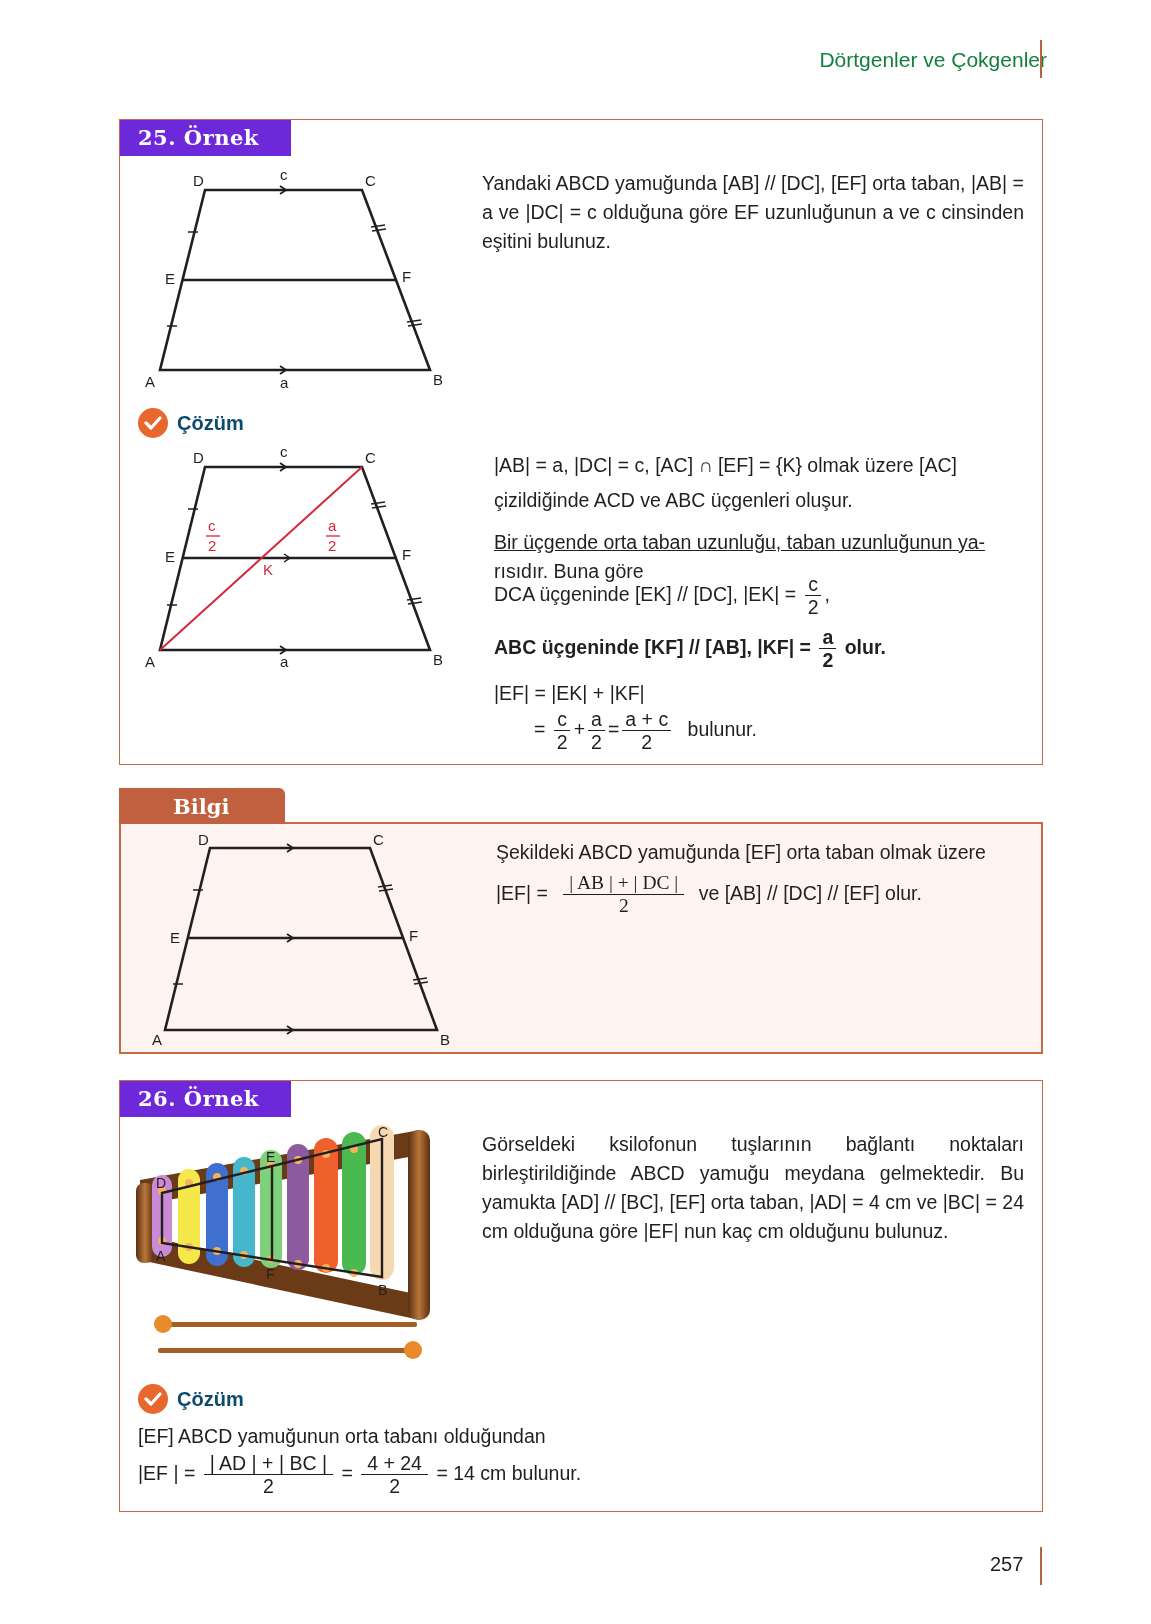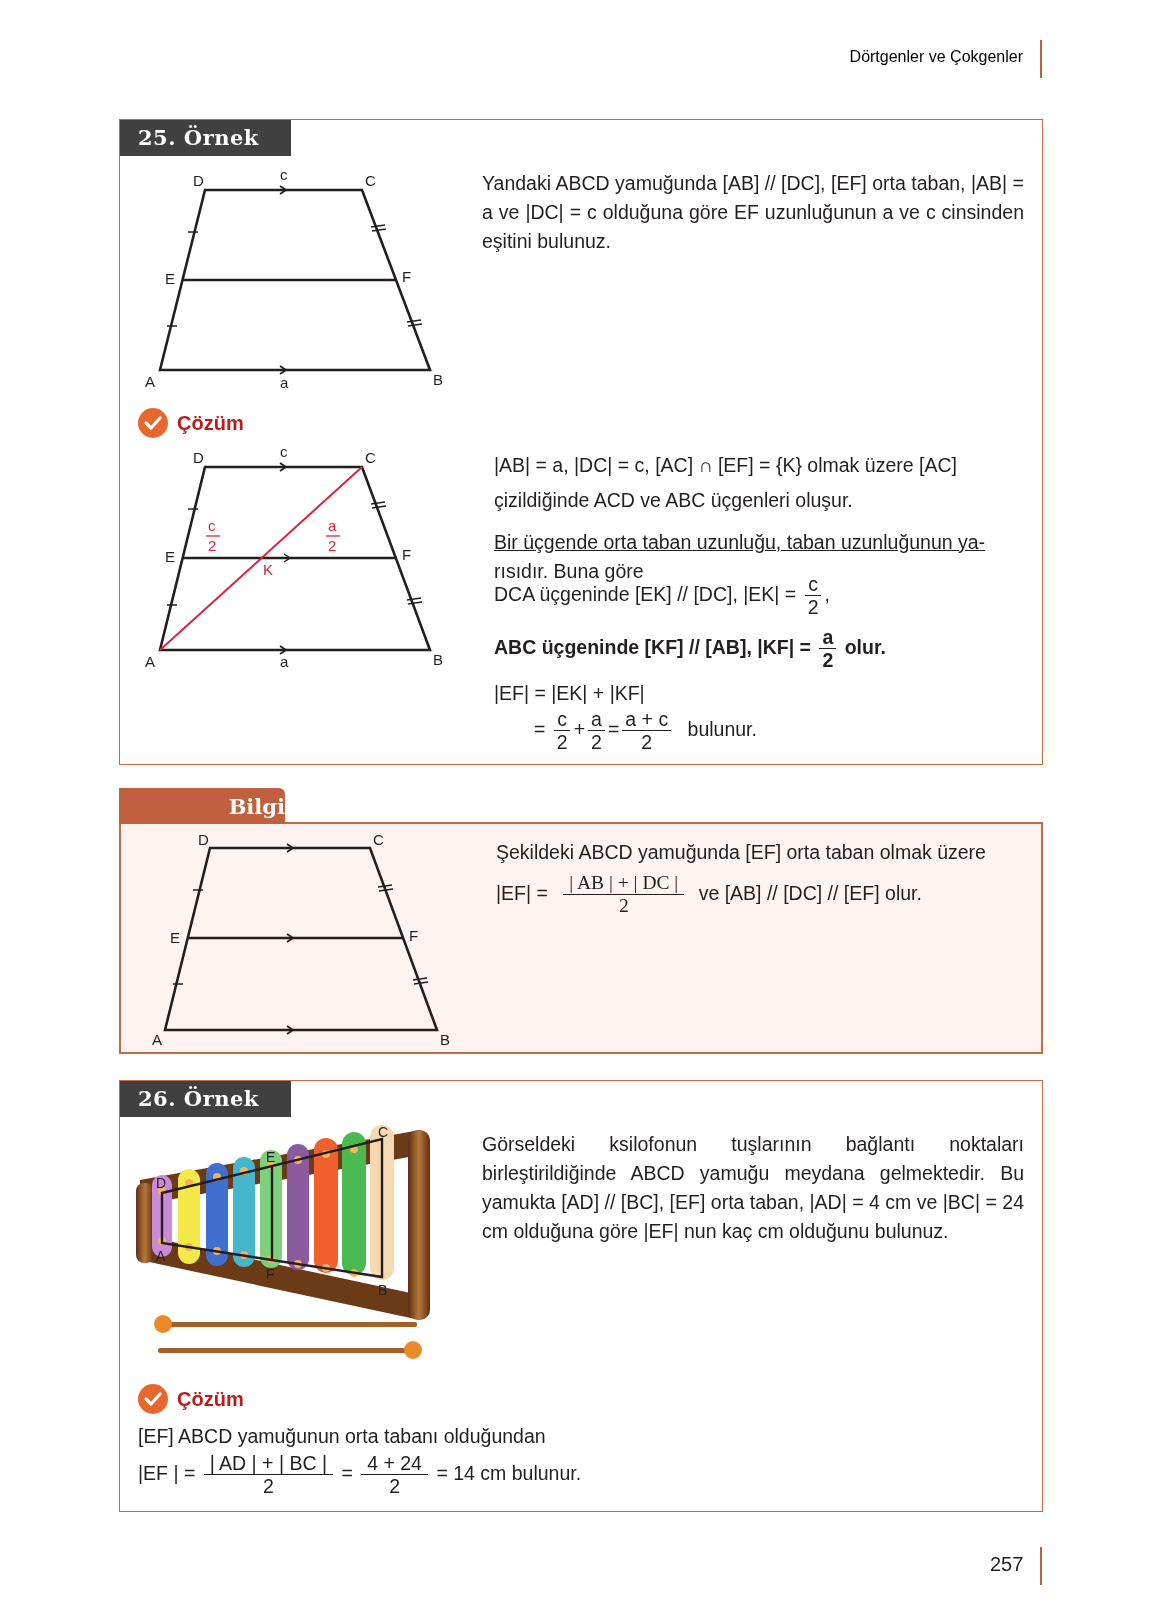--- a/index.html
+++ b/index.html
@@ -1,43 +1,43 @@
 <!DOCTYPE html>
 <html><head>
 <meta charset="utf-8">
 <style>
   * { box-sizing: border-box; margin: 0; padding: 0; }
   html, body { width: 1151px; height: 1624px; background: #ffffff; overflow: hidden; }
   body { position: relative; font-family: "Liberation Sans", sans-serif; color: #231f20; }
   .abs { position: absolute; }
 
-  .running-head { left: 700px; top: 48px; width: 323px; text-align: right; font-size: 16px; color: #000000; }
+  .running-head { left: 724px; top: 48px; width: 323px; text-align: right; font-size: 21px; color: #15803d; }
   .head-bar { left: 1040px; top: 40px; width: 2px; height: 38px; background: #b5643f; }
 
   .box { position: absolute; border: 1px solid #c46a47; }
-  .box-tag { position: absolute; left: 0; top: 0; background: #404040; color: #ffffff;
+  .box-tag { position: absolute; left: 0; top: 0; background: #6d28d9; color: #ffffff;
              font-family: "DejaVu Serif", serif; font-weight: bold; font-size: 21px;
              padding: 5px 0 0 18px; height: 36px; letter-spacing: 0.5px; }
 
   .para { position: absolute; font-size: 19.5px; line-height: 29px; color: #231f20; }
   .justify { text-align: justify; }
 
   .cozum { position: absolute; display: flex; align-items: center; gap: 9px; }
   .check { width: 30px; height: 30px; border-radius: 50%; background: #e8672c; display: flex; align-items: center; justify-content: center; }
-  .cozum-label { font-weight: bold; font-size: 20px; color: #b91c1c; text-align: center; }
+  .cozum-label { font-weight: bold; font-size: 20px; color: #0c4a6e; text-align: center; }
 
   .frac { display: inline-flex; flex-direction: column; align-items: center; vertical-align: middle; margin: 0 3px; line-height: 22px; }
   .frac .num { border-bottom: 1.3px solid #231f20; padding: 0 3px; }
   .frac .den { padding: 0 3px; }
 
   .bilgi-box { left: 119px; top: 822px; width: 924px; height: 232px; background: #fdf4f1;
                border: 2px solid #c46a47; }
   .bilgi-tag { left: 119px; top: 788px; width: 166px; height: 36px; background: #c0603f;
                border-top-right-radius: 6px; color: #fff; font-family: "DejaVu Serif", serif;
-               font-weight: bold; font-size: 21px; padding: 6px 0 0 54px; text-align: right; }
+               font-weight: bold; font-size: 21px; padding: 6px 0 0 54px; }
 
   .page-num { left: 990px; top: 1553px; font-size: 20px; color: #231f20; }
   .page-bar { left: 1040px; top: 1547px; width: 2px; height: 38px; background: #b5643f; }
 </style>
 </head>
 <body>
 
 <div class="abs running-head">Dörtgenler ve Çokgenler</div>
 <div class="abs head-bar"></div>
 

